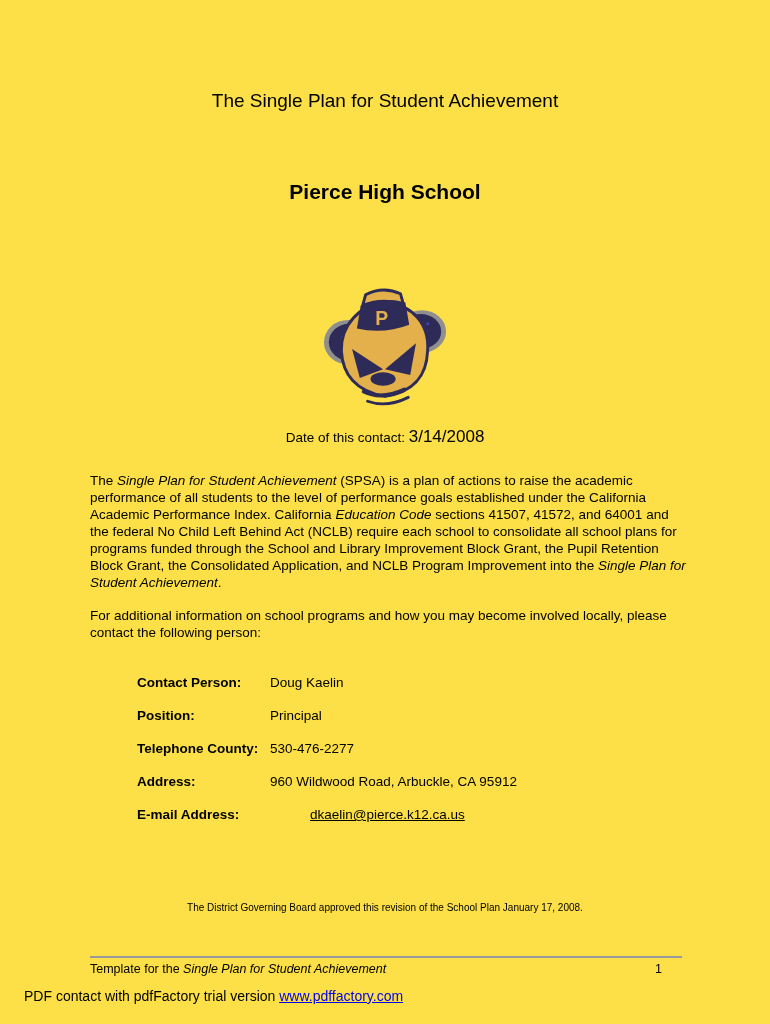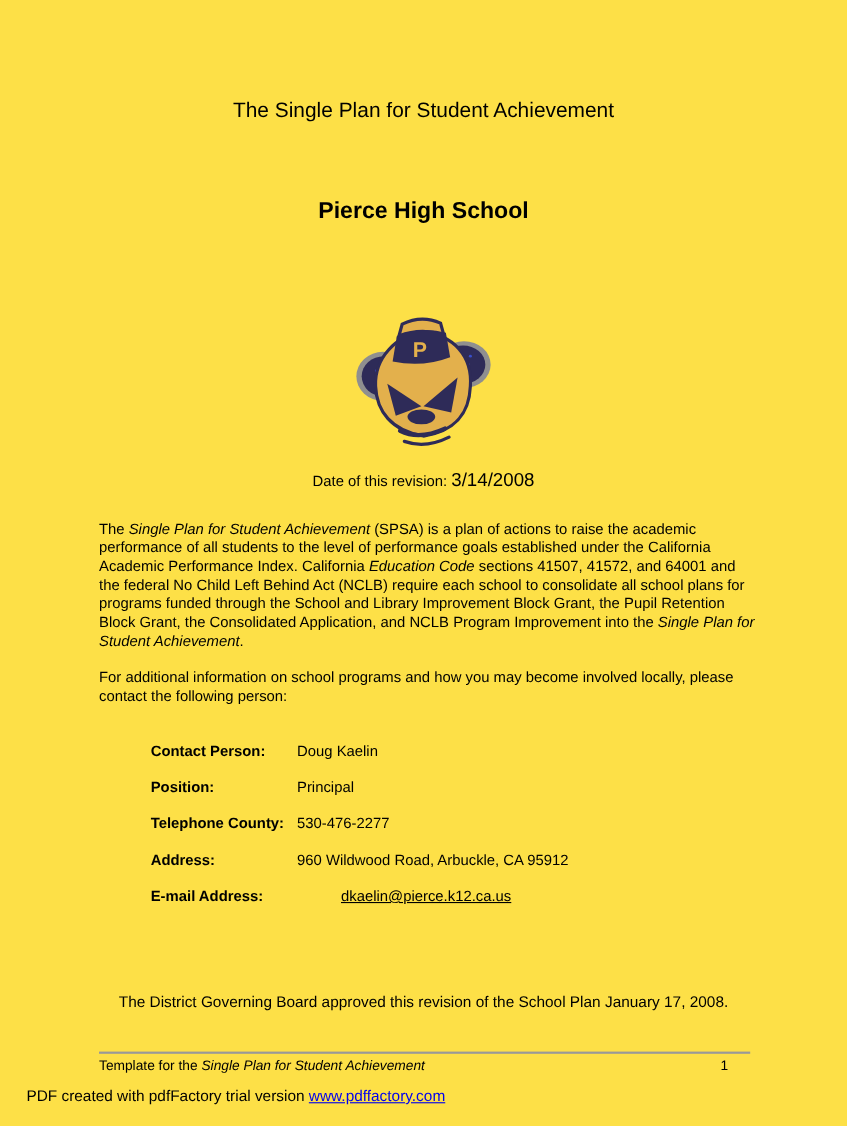--- a/index.html
+++ b/index.html
@@ -23,21 +23,21 @@
   .date-value { font-size: 17px; }
   .para { position: absolute; left: 90px; width: 600px; font-size: 13.5px; line-height: 17px; text-align: left; }
   .para em, .footer-left em { font-style: italic; font-weight: inherit; }
   #intro-para { top: 472px; }
   #info-para { top: 607px; }
   .contacts { position: absolute; top: 674px; left: 137px; }
   .contact-row { display: grid; grid-template-columns: 133px auto; font-size: 13.5px; line-height: 17px; margin-bottom: 16px; }
   .contact-label { font-weight: bold; }
   .u-link { text-decoration: underline; color: #000000; cursor: pointer; margin-left: 40px; }
   .district-block { top: 853px; font-size: 13.5px; line-height: 17px; }
-  .approval-line { top: 902px; font-size: 14px; }
+  .approval-line { top: 902px; font-size: 10px; }
   .footer-rule { position: absolute; top: 956px; left: 90px; width: 592px; height: 2px; background: #999999; }
   .footer-row { position: absolute; top: 961px; left: 90px; width: 592px; display: flex; justify-content: space-between; font-size: 12.5px; line-height: 16px; }
   .footer-page-num { padding-right: 20px; }
   .pdf-notice { position: absolute; top: 988px; left: 24px; font-size: 14px; }
   .pdf-link { color: #0000EE; text-decoration: underline; cursor: pointer; }
 </style>
 </head>
 <body>
 
 <div class="page">
@@ -77,21 +77,21 @@
       <path d="M96 62 L64 89 L90 95 Z" fill="#2E2B58"></path>
 
       <ellipse cx="62" cy="99" rx="13" ry="7" fill="#2E2B58"></ellipse>
 
       <path d="M42 112 Q60 121 84 110" stroke="#2E2B58" stroke-width="4" fill="none" stroke-linecap="round"></path>
       <path d="M46 122 Q66 129 88 118" stroke="#2E2B58" stroke-width="3" fill="none" stroke-linecap="round"></path>
     </svg>
   </div>
 
   <div class="centered date-line">
-    <span>Date of this revision:</span>
+    <span>Date of this contact:</span>
     <span class="date-value">3/14/2008</span>
   </div>
 
   <div class="para" id="intro-para"><span>The </span><em>Single Plan for Student Achievement</em><span> (SPSA) is a plan of actions to raise the academic performance of all students to the level of performance goals established under the California Academic Performance Index. California </span><em>Education Code</em><span> sections 41507, 41572, and 64001 and the federal No Child Left Behind Act (NCLB) require each school to consolidate all school plans for programs funded through the School and Library Improvement Block Grant, the Pupil Retention Block Grant, the Consolidated Application, and NCLB Program Improvement into the </span><em>Single Plan for Student Achievement</em><span>.</span></div>
 
   <div class="para" id="info-para">For additional information on school programs and how you may become involved locally, please contact the following person:</div>
 
   <div class="contacts">
     <div class="contact-row">
       <span class="contact-label">Contact Person:</span>
@@ -118,16 +118,16 @@
 
   <div class="centered approval-line">The District Governing Board approved this revision of the School Plan January 17, 2008.</div>
 
   <div class="footer-rule"></div>
   <div class="footer-row">
     <span class="footer-left"><span>Template for the </span><em>Single Plan for Student Achievement</em></span>
     <span class="footer-page-num">1</span>
   </div>
 
   <div class="pdf-notice">
-    <span>PDF created with pdfFactory trial version </span><a class="pdf-link">www.pdffactory.com</a>
+    <span>PDF contact with pdfFactory trial version </span><a class="pdf-link">www.pdffactory.com</a>
   </div>
 
 </div>
 
 </body></html>

